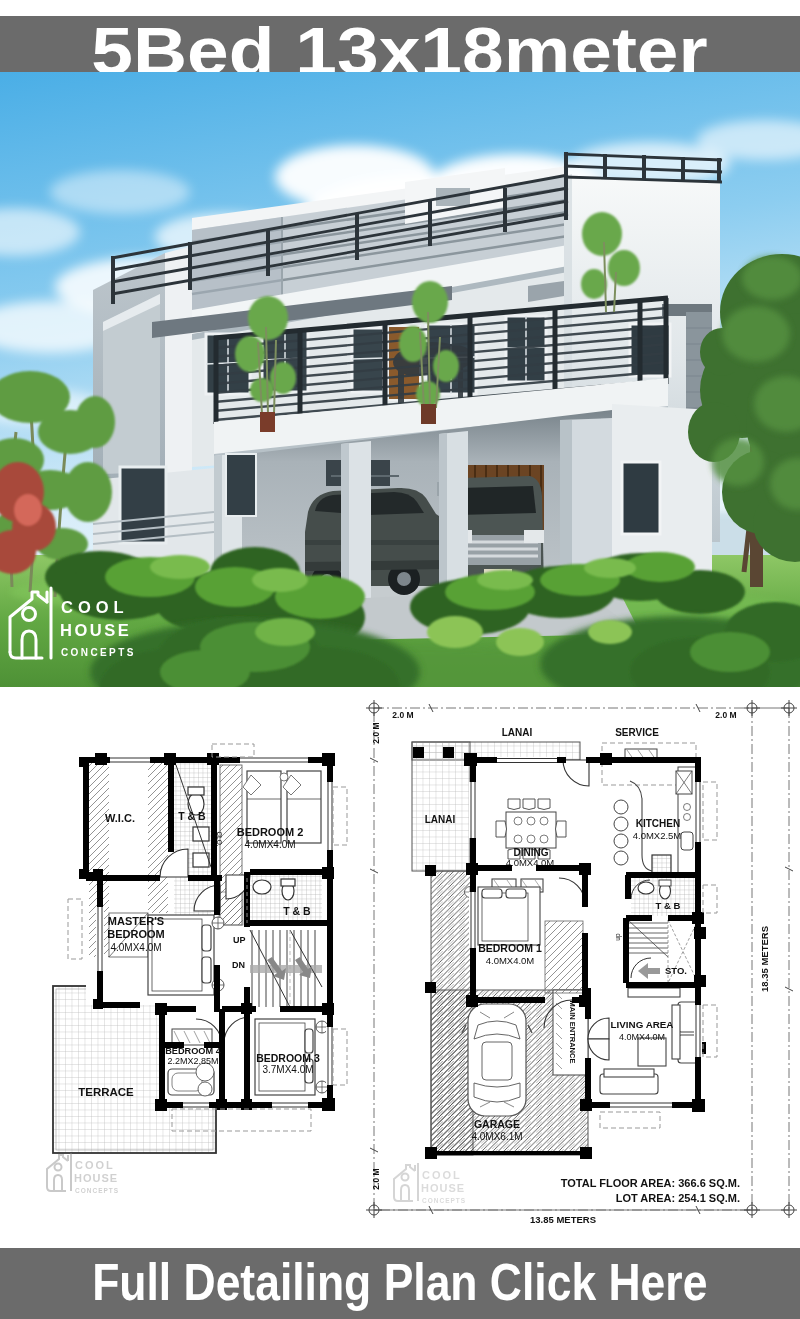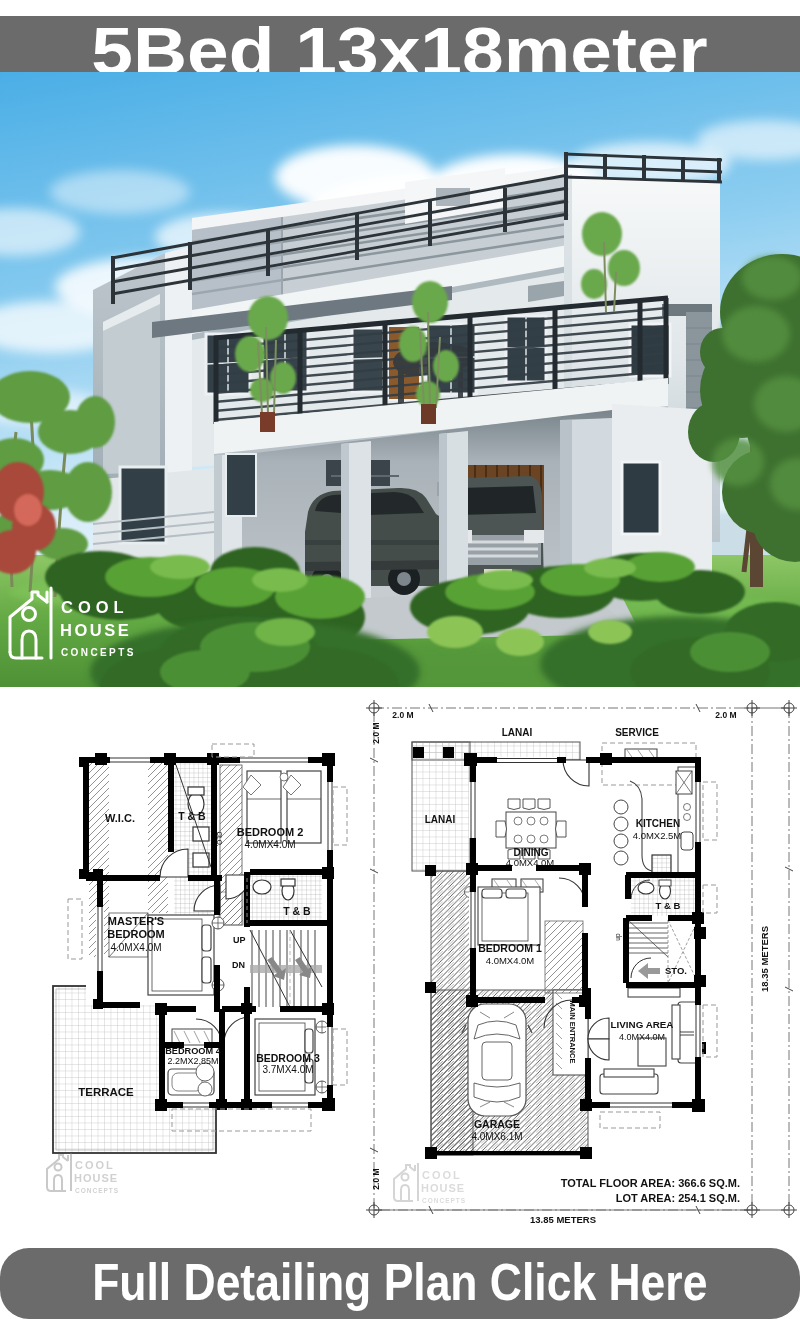--- a/index.html
+++ b/index.html
@@ -1,21 +1,21 @@
 <!DOCTYPE html>
 <html><head>
 <meta charset="utf-8">
 <style>
   html,body{margin:0;padding:0;}
   body{width:800px;height:1319px;position:relative;background:#fff;overflow:hidden;
        font-family:"Liberation Sans", sans-serif;}
   .bar{position:absolute;left:0;width:800px;background:#6b6b6b;color:#fff;
        text-align:center;overflow:hidden;}
   .bar.top{top:16px;height:88px;font-size:66px;font-weight:600;line-height:70px;}
-  .bar.bot{top:1248px;height:71px;font-size:52px;font-weight:600;line-height:68px;border-radius:29px;}
+  .bar.bot{top:1248px;height:71px;font-size:52px;font-weight:600;line-height:68px;}
   .bar span{display:inline-block;}
   .bar.top span{transform:scaleX(1.135);transform-origin:50% 50%;}
   .bar.bot span{transform:scaleX(0.855);transform-origin:50% 50%;}
   #photo{position:absolute;top:72px;left:0;}
   #plans{position:absolute;top:687px;left:0;background:#fff;}
 </style>
 </head>
 <body>
 <div class="bar top"><span>5Bed 13x18meter</span></div>
 

